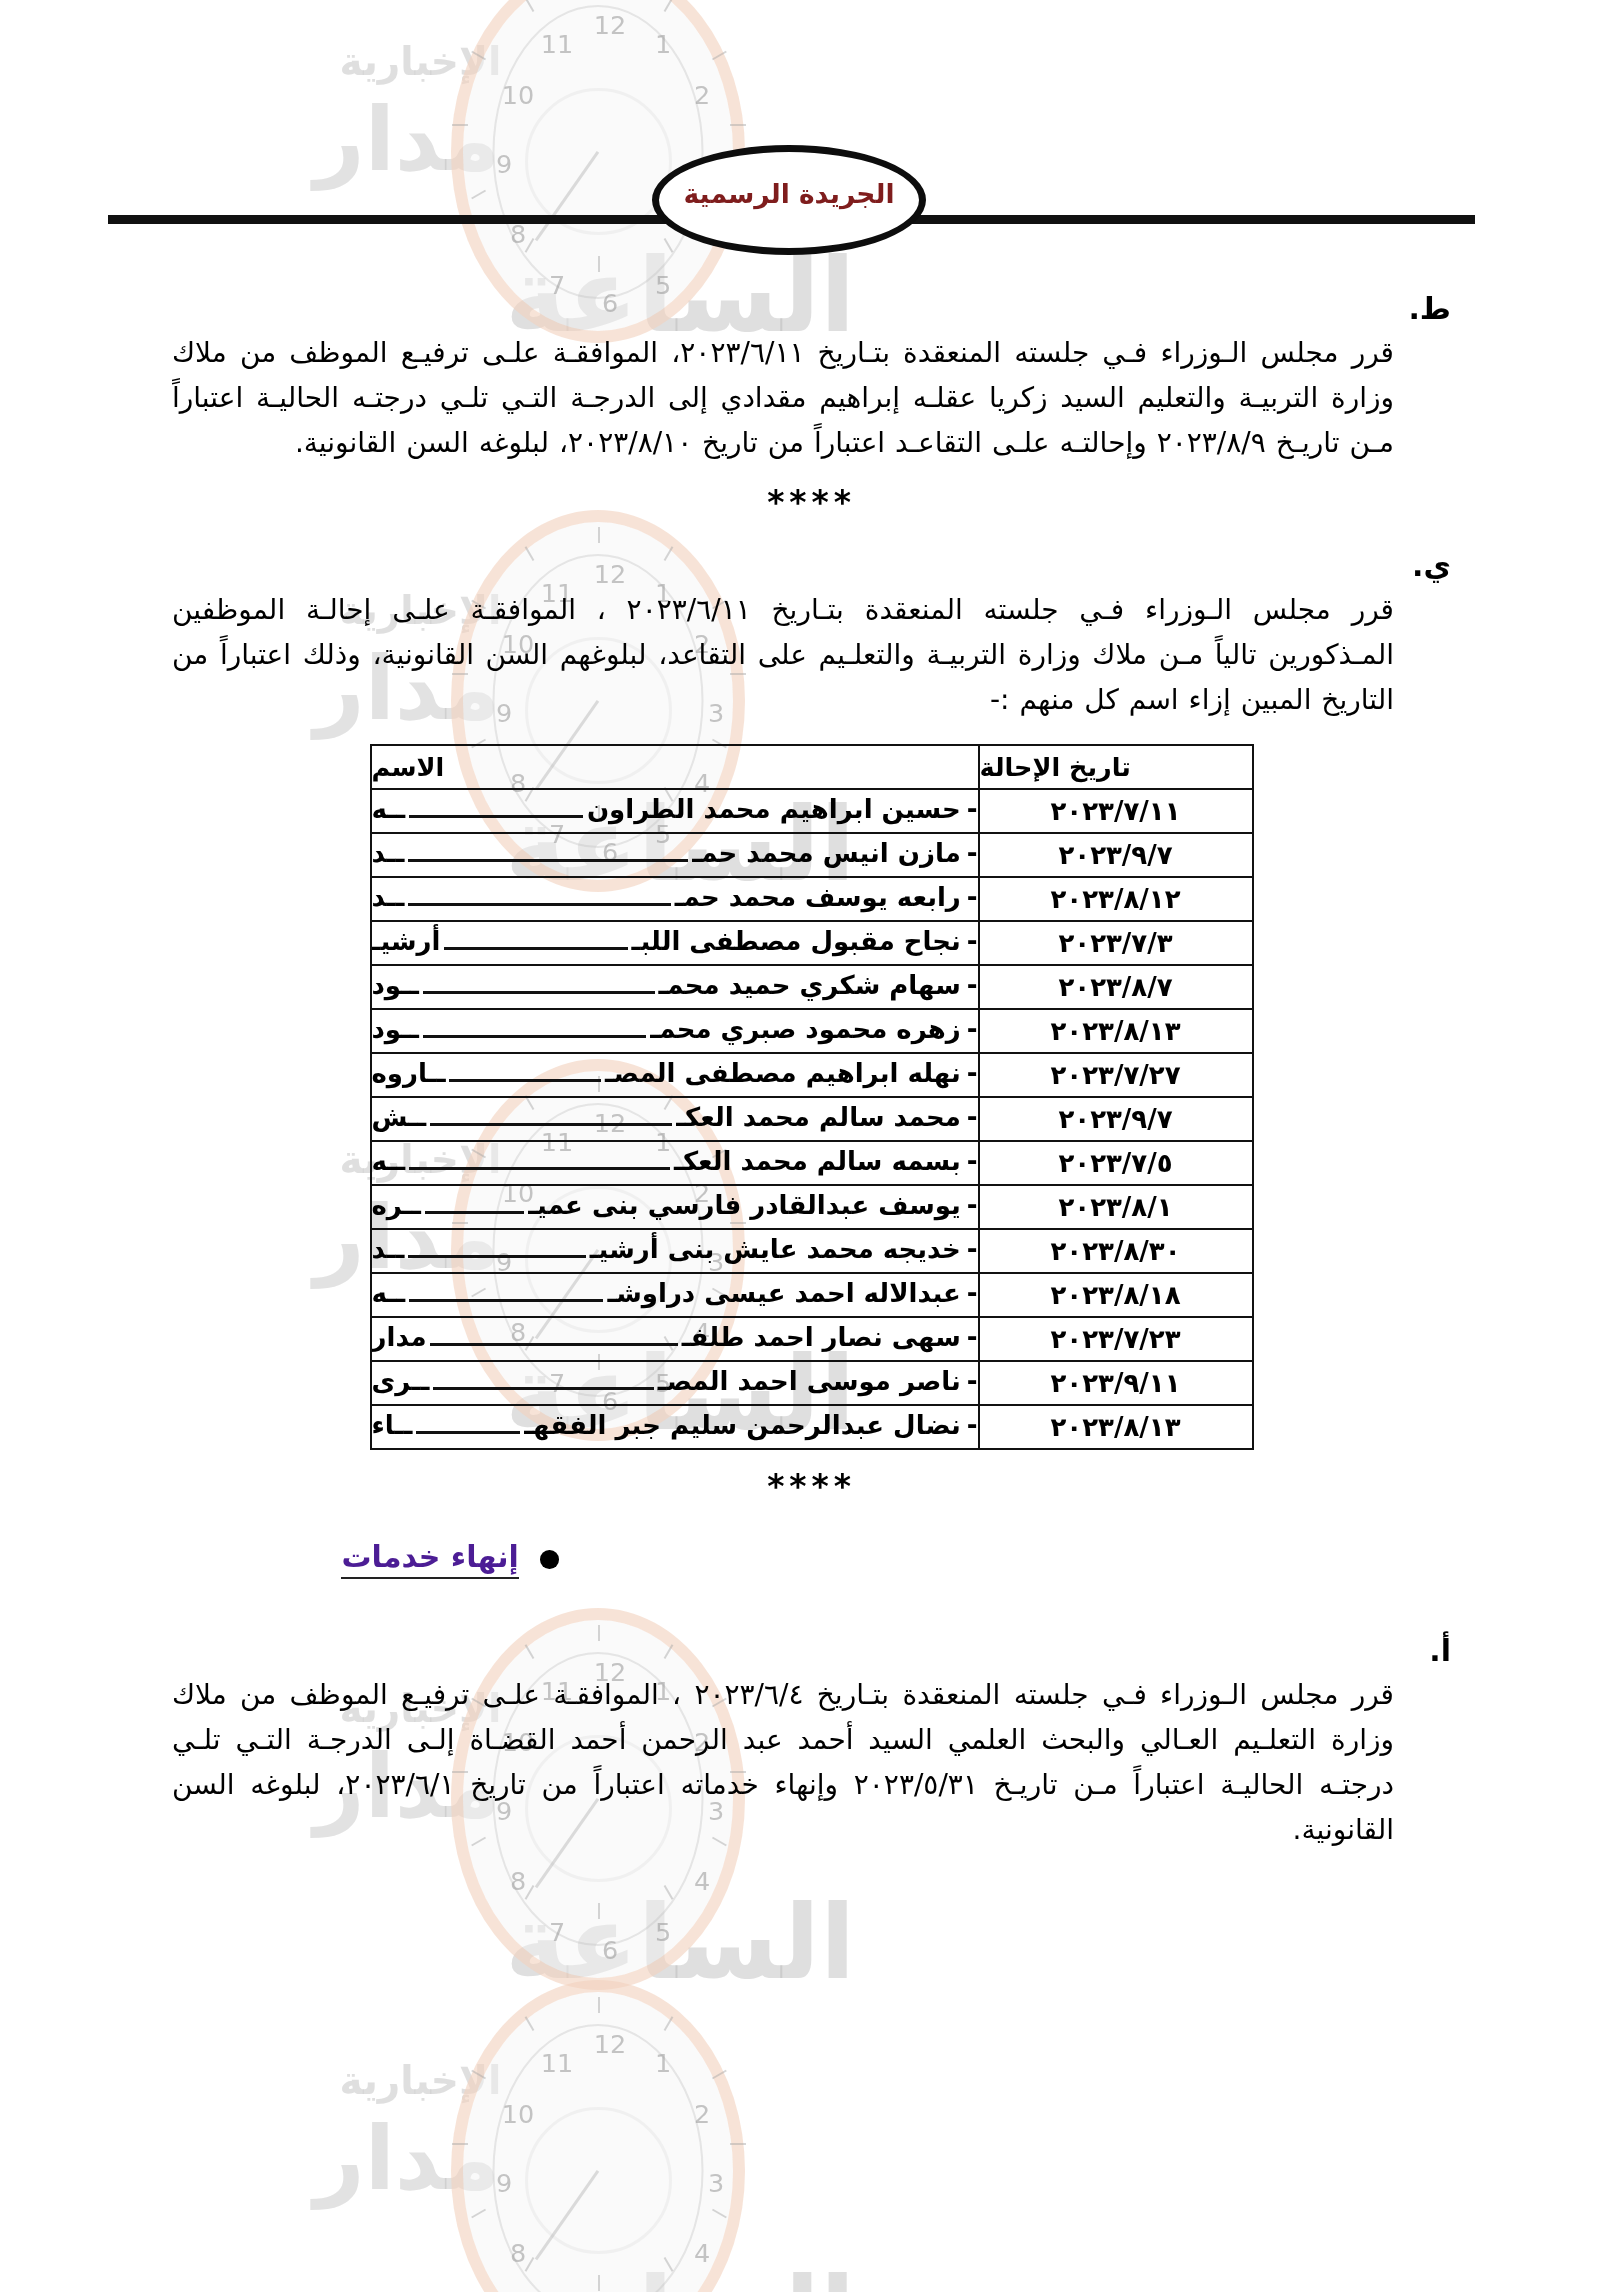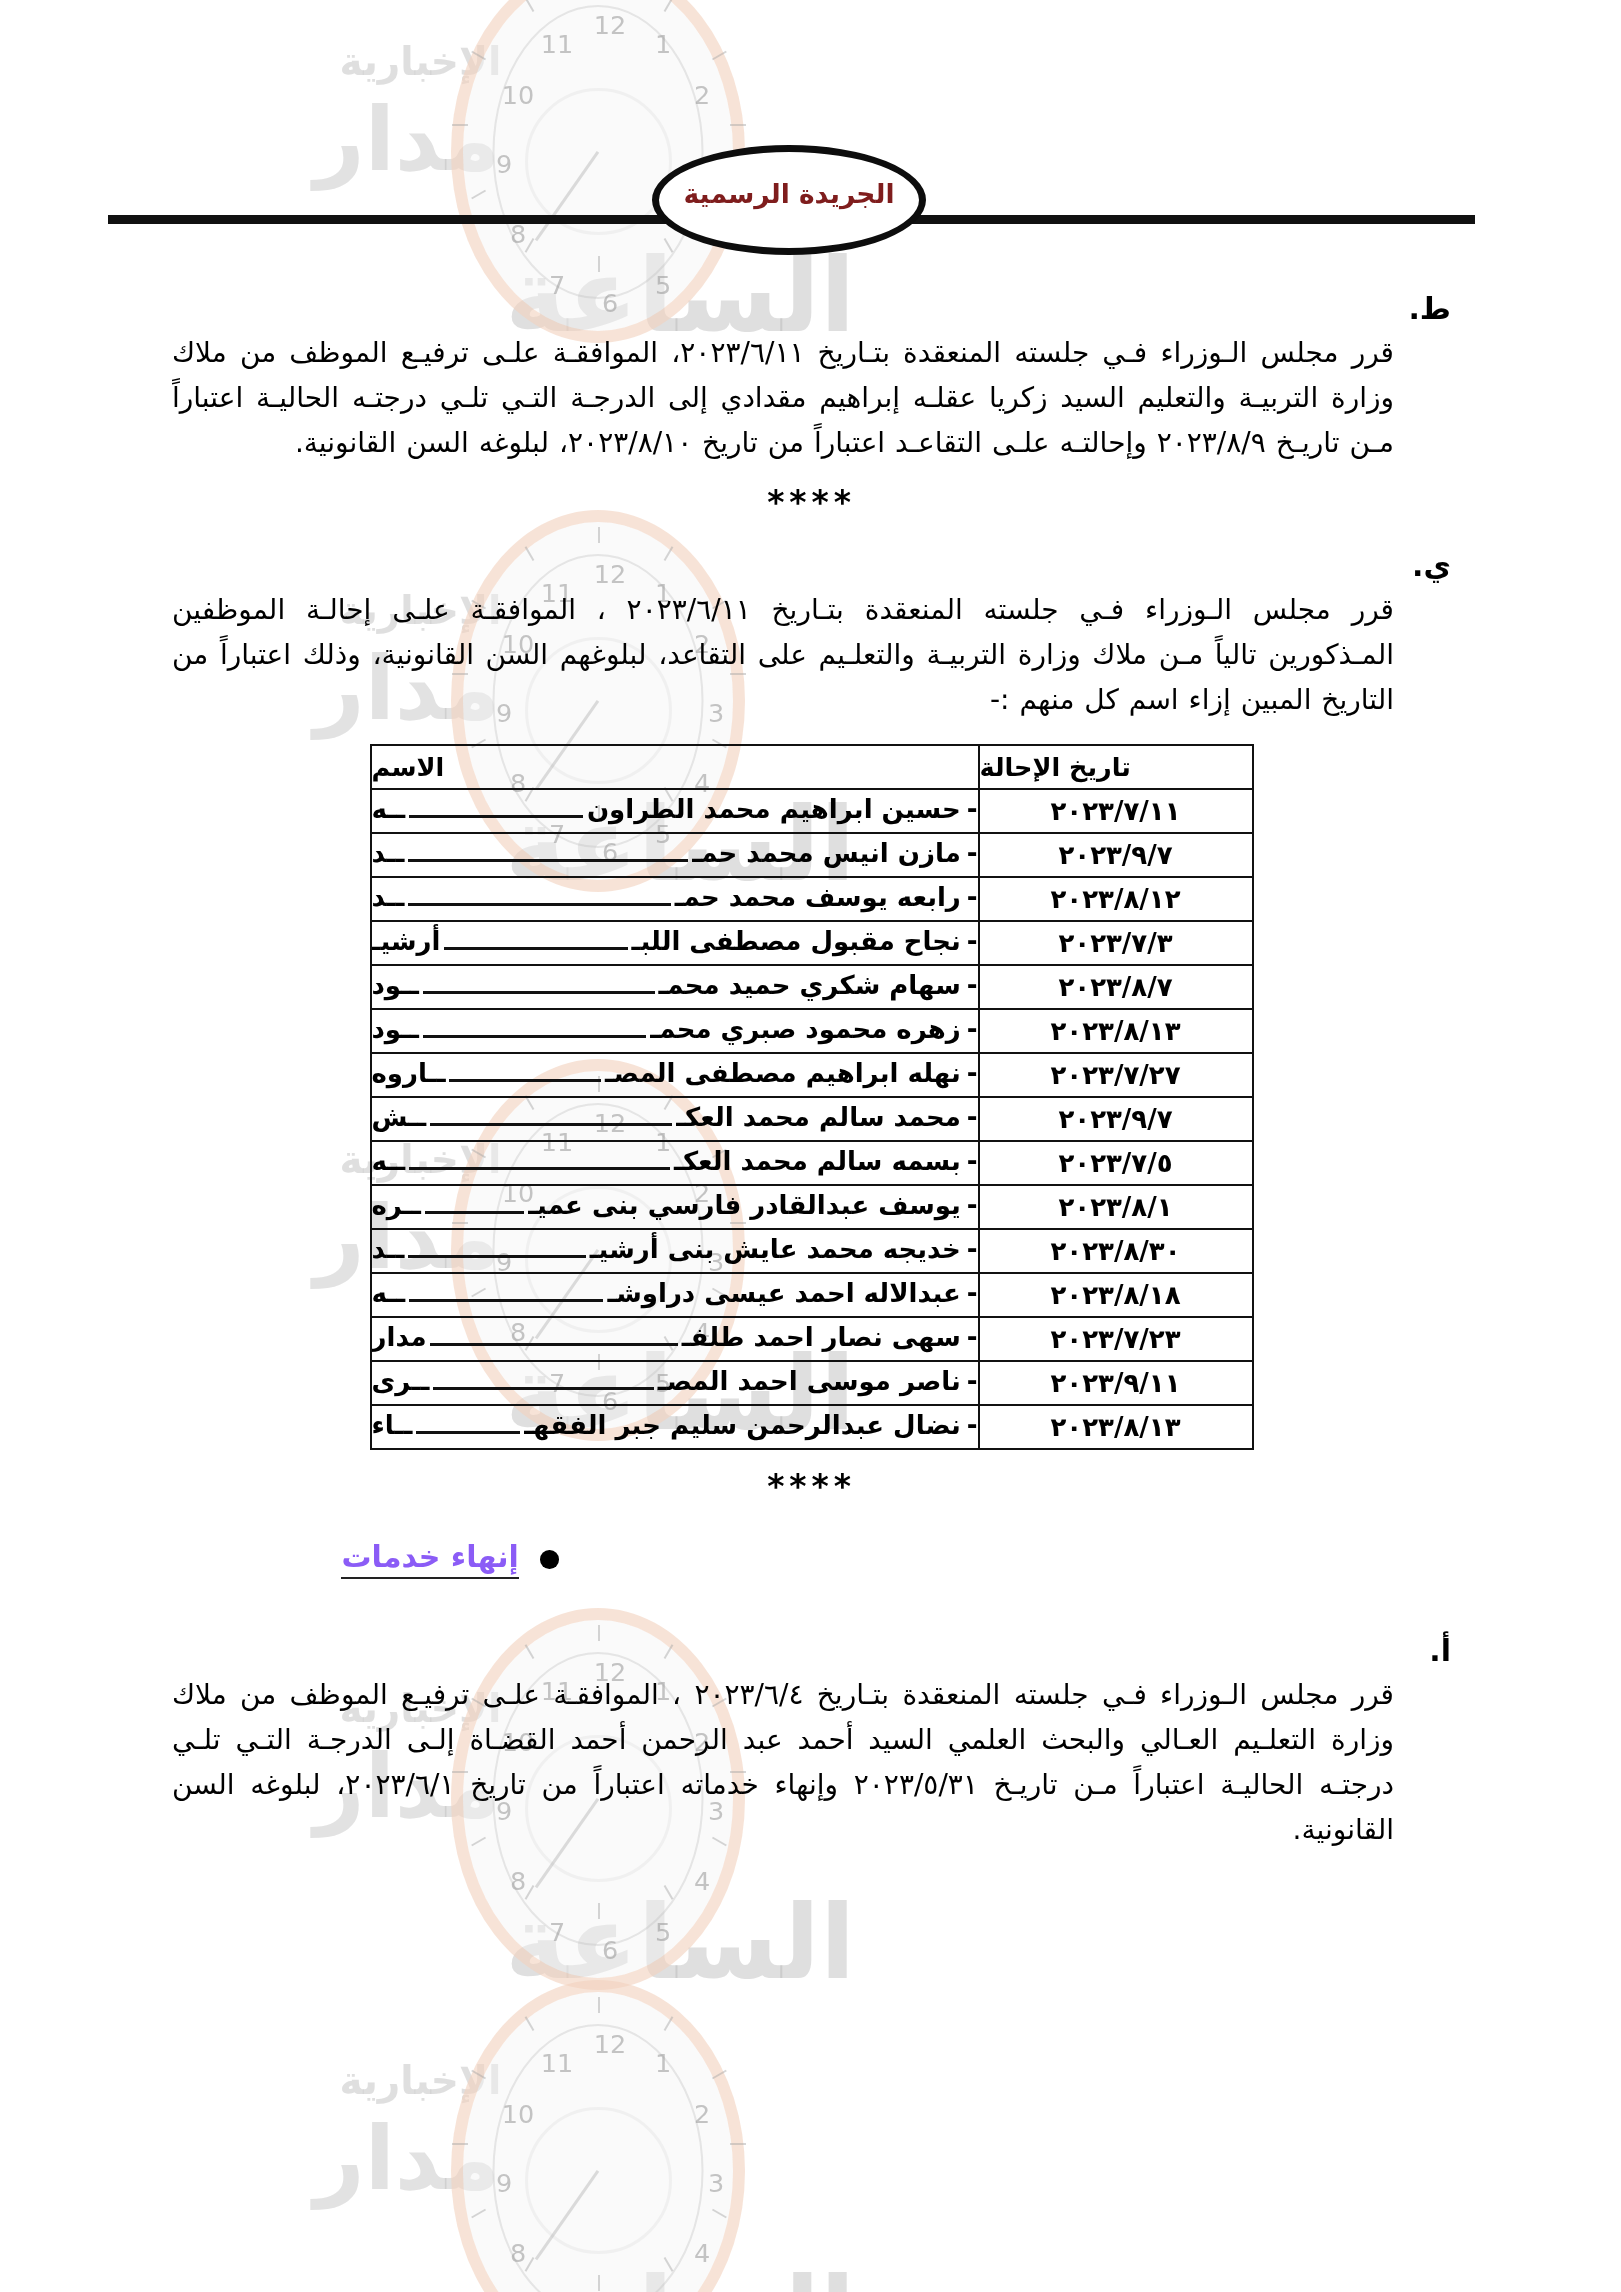--- a/index.html
+++ b/index.html
@@ -279,21 +279,21 @@
   .bullet-dot {
     width: 18.6px; height: 18.6px;
     border-radius: 50%;
     background: #000;
     flex: 0 0 auto;
     margin-left: 21.6px;
   }
   .section-heading-text {
     font-size: 30px;
     font-weight: bold;
-    color: #8b5cf6;
+    color: #4c1d95;
     border-bottom: 2.9px double #222;
     padding-bottom: 2.9px;
     white-space: nowrap;
   }
 </style>
 </head>
 <body>
 
 <div id="watermark-layer">
     <div class="wm-unit" style="left: 314px; top: -59px;">

